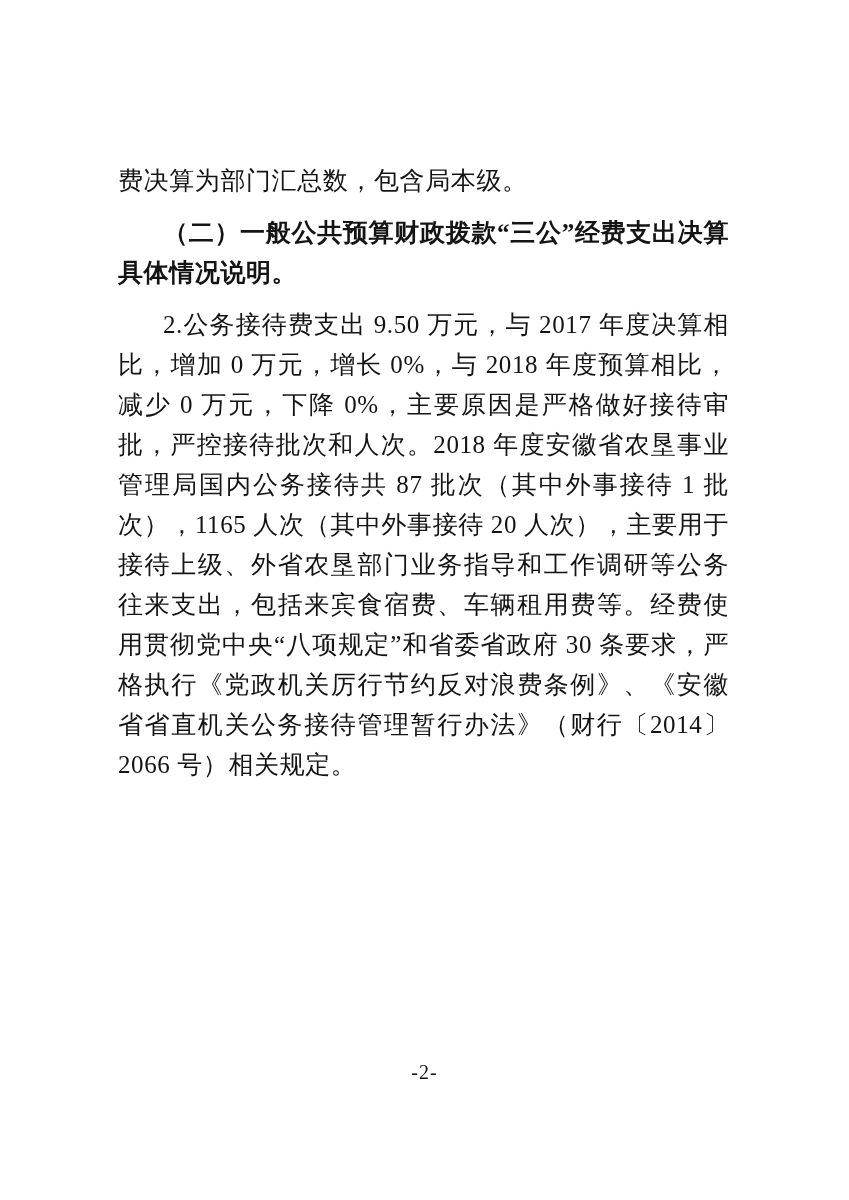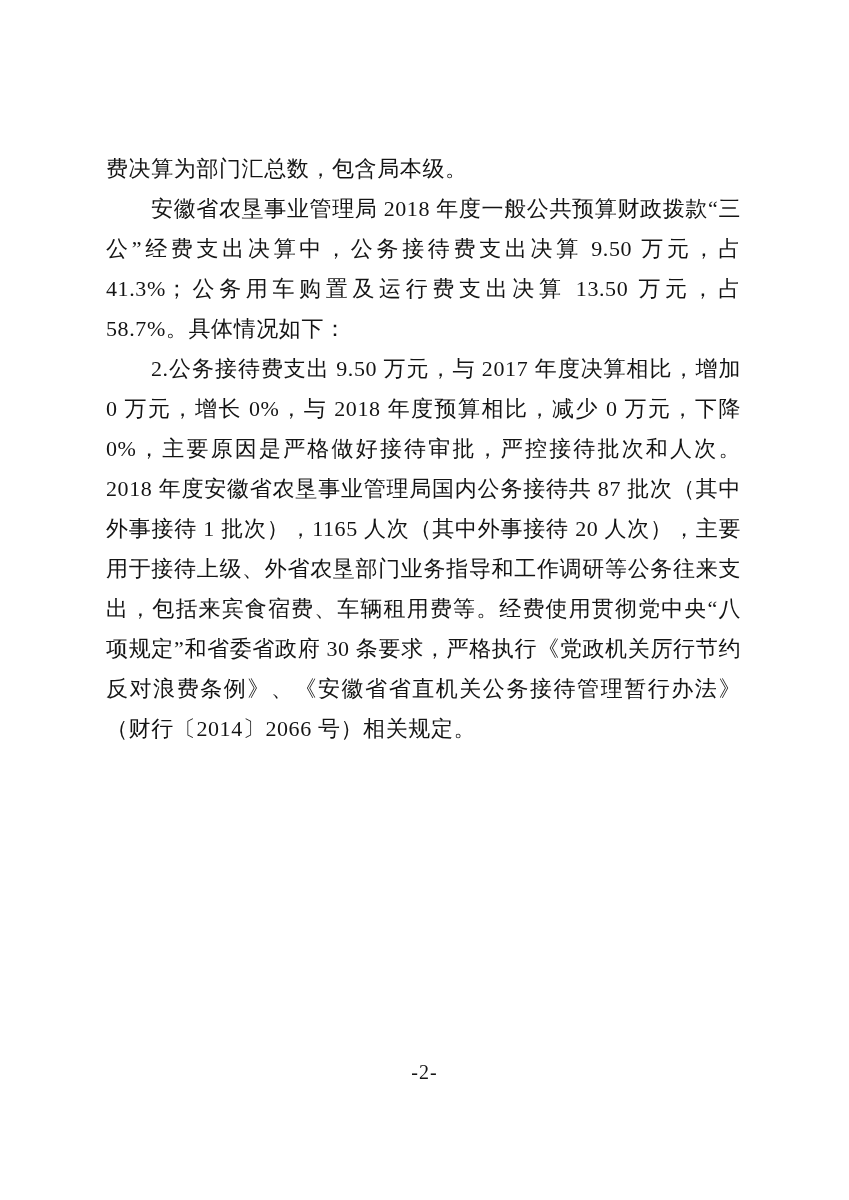--- a/index.html
+++ b/index.html
@@ -16,22 +16,22 @@
     font-family: "Liberation Serif", "DejaVu Serif", serif;
     overflow: hidden;
   }
   .content {
     position: absolute;
     left: 106px;
     top: 149px;
     width: 635px;
   }
   p.para {
-    margin: 0;
-    font-size: 22px;
+    margin: 12px;
+    font-size: 25px;
     line-height: 40px;
     text-align: justify;
     text-justify: inter-character;
     letter-spacing: 0.6px;
   }
   p.indent {
     text-indent: 45px;
   }
   p.heading {
     font-weight: 700;
@@ -48,18 +48,18 @@
     letter-spacing: 1px;
     color: #141414;
   }
 </style>
 </head>
 <body>
 
 <div class="page">
   <div class="content">
     <p class="para">费决算为部门汇总数，包含局本级。</p>
-    <p class="para indent">安徽省农垦事业管理局 2018 年度一般公共预算财政拨款“三公”经费支出决算中，公务接待费支出决算 9.50 万元，占 41.3%；公务用车购置及运行费支出决算 13.50 万元，占 58.7%。具体情况如下：</p>
+    <p class="para heading">（二）一般公共预算财政拨款“三公”经费支出决算具体情况说明。</p>
     <p class="para indent">2.公务接待费支出 9.50 万元，与 2017 年度决算相比，增加 0 万元，增长 0%，与 2018 年度预算相比，减少 0 万元，下降 0%，主要原因是严格做好接待审批，严控接待批次和人次。2018 年度安徽省农垦事业管理局国内公务接待共 87 批次（其中外事接待 1 批次），1165 人次（其中外事接待 20 人次），主要用于接待上级、外省农垦部门业务指导和工作调研等公务往来支出，包括来宾食宿费、车辆租用费等。经费使用贯彻党中央“八项规定”和省委省政府 30 条要求，严格执行《党政机关厉行节约反对浪费条例》、《安徽省省直机关公务接待管理暂行办法》（财行〔2014〕2066 号）相关规定。</p>
   </div>
 
   <div class="footer">-2-</div>
 </div>
 
 </body></html>

